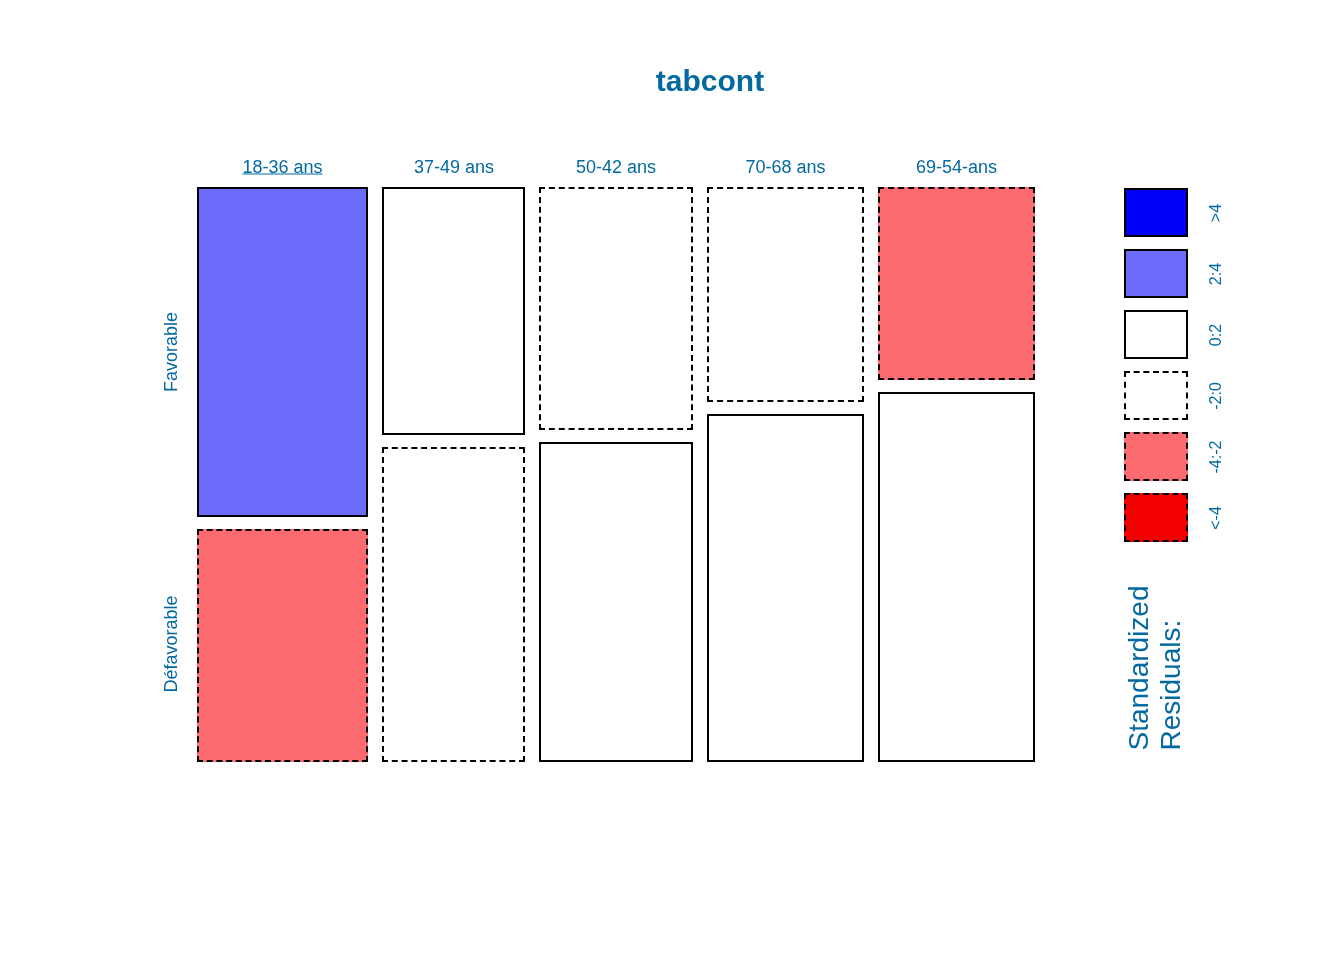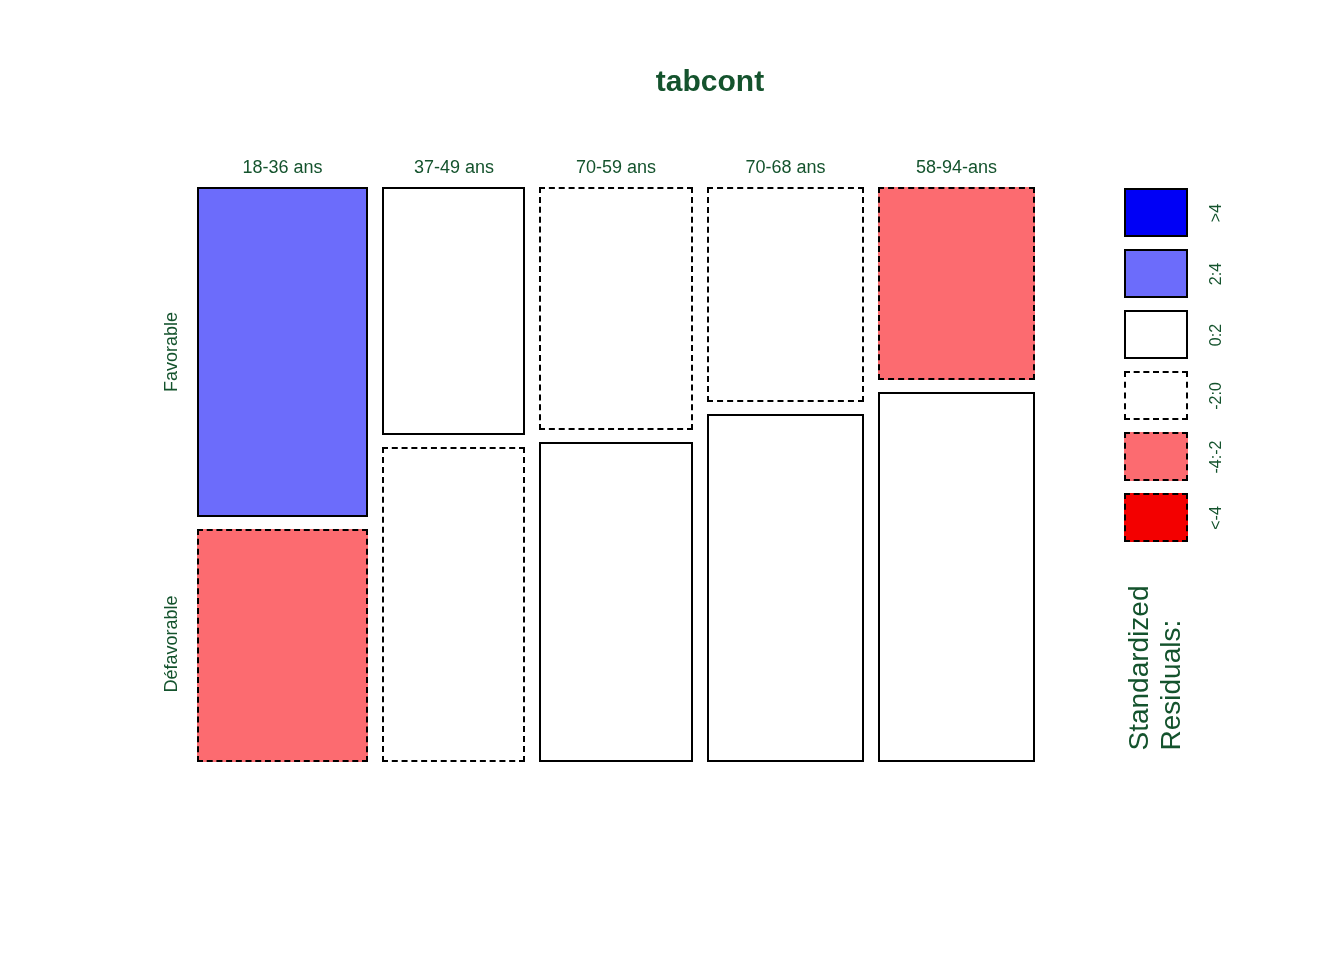--- a/index.html
+++ b/index.html
@@ -2,21 +2,21 @@
 <html><head>
 <meta charset="utf-8">
 <style>
   html, body { margin: 0; padding: 0; background: #ffffff; }
   #canvas {
     position: relative;
     width: 1344px;
     height: 960px;
     background: #ffffff;
     font-family: "Liberation Sans", sans-serif;
-    color: #14532d;
+    color: #0369a1;
     overflow: hidden;
   }
   .chart-title {
     position: absolute;
     left: 710px; top: 81px;
     transform: translate(-50%, -50%);
     font-size: 30px;
     font-weight: bold;
     white-space: nowrap;
   }
@@ -61,33 +61,33 @@
 </head>
 <body>
 
 <div id="canvas">
   <div class="chart-title">tabcont</div>
 
   <div class="row-label" style="left:171px; top:352px;">Favorable</div>
   <div class="row-label" style="left:171px; top:644px;">Défavorable</div>
 
   <div id="mosaic">
-      <div class="col-label" style="left: 282.5px; top: 167px;">18-36 ans</div>
+      <div class="col-label" style="left: 282.5px; top: 167px; text-decoration: underline;">18-36 ans</div>
       <div class="tile" style="left: 197px; top: 187px; width: 171px; height: 330px; background: rgb(108, 108, 251); border-style: solid;"></div>
       <div class="tile" style="left: 197px; top: 529px; width: 171px; height: 233px; background: rgb(252, 107, 112); border-style: dashed;"></div>
       <div class="col-label" style="left: 454px; top: 167px;">37-49 ans</div>
       <div class="tile" style="left: 382px; top: 187px; width: 143px; height: 248px; background: rgb(255, 255, 255); border-style: solid;"></div>
       <div class="tile" style="left: 382px; top: 447px; width: 143px; height: 315px; background: rgb(255, 255, 255); border-style: dashed;"></div>
-      <div class="col-label" style="left: 616px; top: 167px;">70-59 ans</div>
+      <div class="col-label" style="left: 616px; top: 167px;">50-42 ans</div>
       <div class="tile" style="left: 539px; top: 187px; width: 154px; height: 243px; background: rgb(255, 255, 255); border-style: dashed;"></div>
       <div class="tile" style="left: 539px; top: 442px; width: 154px; height: 320px; background: rgb(255, 255, 255); border-style: solid;"></div>
       <div class="col-label" style="left: 785.5px; top: 167px;">70-68 ans</div>
       <div class="tile" style="left: 707px; top: 187px; width: 157px; height: 215px; background: rgb(255, 255, 255); border-style: dashed;"></div>
       <div class="tile" style="left: 707px; top: 414px; width: 157px; height: 348px; background: rgb(255, 255, 255); border-style: solid;"></div>
-      <div class="col-label" style="left: 956.5px; top: 167px;">58-94-ans</div>
+      <div class="col-label" style="left: 956.5px; top: 167px;">69-54-ans</div>
       <div class="tile" style="left: 878px; top: 187px; width: 157px; height: 193px; background: rgb(252, 107, 112); border-style: dashed;"></div>
       <div class="tile" style="left: 878px; top: 392px; width: 157px; height: 370px; background: rgb(255, 255, 255); border-style: solid;"></div>
       <div class="swatch" style="left: 1124px; top: 188px; width: 64px; height: 49px; background: rgb(0, 0, 246); border-style: solid;"></div>
       <div class="legend-label" style="left: 1216px; top: 212.5px;">&gt;4</div>
       <div class="swatch" style="left: 1124px; top: 249px; width: 64px; height: 49px; background: rgb(108, 108, 251); border-style: solid;"></div>
       <div class="legend-label" style="left: 1216px; top: 273.5px;">2:4</div>
       <div class="swatch" style="left: 1124px; top: 310px; width: 64px; height: 49px; background: rgb(255, 255, 255); border-style: solid;"></div>
       <div class="legend-label" style="left: 1216px; top: 334.5px;">0:2</div>
       <div class="swatch" style="left: 1124px; top: 371px; width: 64px; height: 49px; background: rgb(255, 255, 255); border-style: dashed;"></div>
       <div class="legend-label" style="left: 1216px; top: 395.5px;">-2:0</div>

